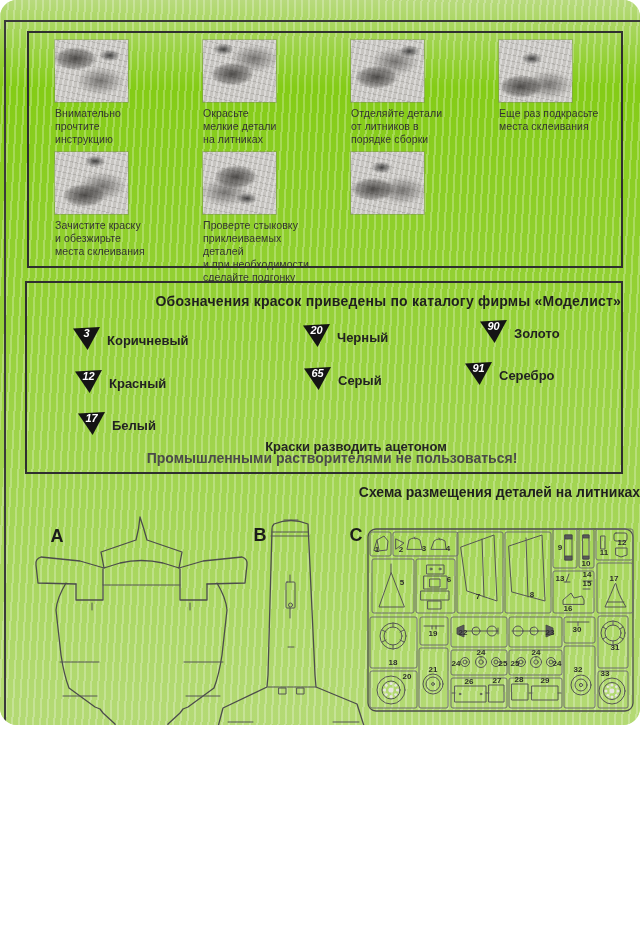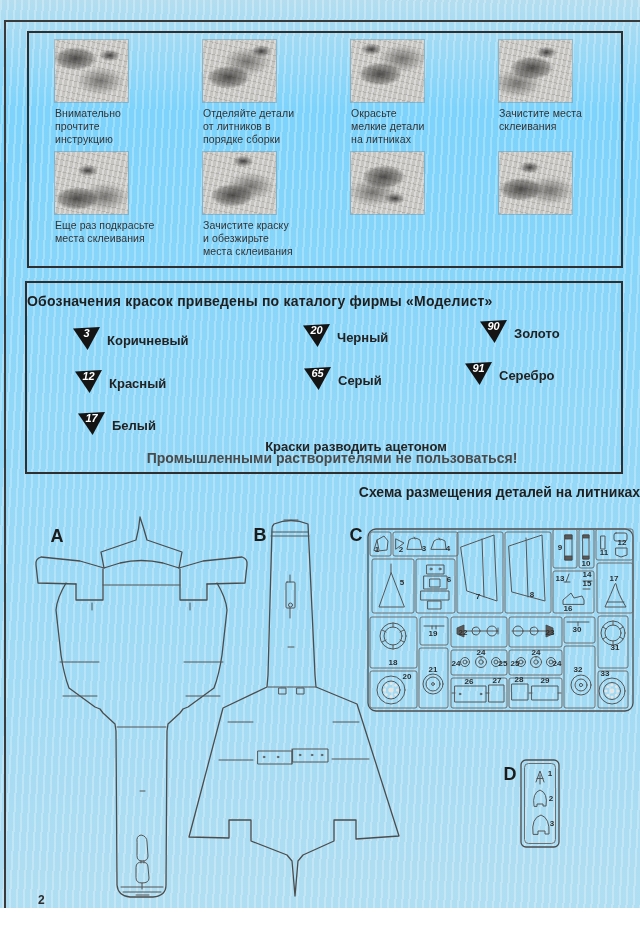--- a/index.html
+++ b/index.html
@@ -1,20 +1,21 @@
 <!DOCTYPE html>
 <html><head>
 <meta charset="utf-8">
 <style>
   html,body{margin:0;padding:0;}
   #stage{
-    position:relative;width:640px;height:908px;overflow:hidden;
-    background:#7dd3fc;
+    position:relative;width:640px;height:725px;overflow:hidden;
+    background:#84cc16;
     font-family:"Liberation Sans","DejaVu Sans",sans-serif;
     color:#2b2b2b;
+    border-radius:17px;
   }
   
   #stage::before{
     content:"";position:absolute;inset:0;pointer-events:none;
     background:
       repeating-linear-gradient(93deg, rgba(255,255,255,.25) 0 2px, rgba(0,0,0,0) 2px 7px),
       linear-gradient(180deg, rgba(235,232,227,.5), rgba(244,242,239,0) 12%, rgba(237,234,229,.45) 98%);
   }
   .page-border{
     position:absolute;left:4px;top:20px;width:648px;height:892px;
@@ -42,21 +43,21 @@
   .caption{
     font-size:10.5px;line-height:13px;white-space:pre-line;color:#333;
     letter-spacing:.1px;
   }
   
   .paints-box{
     position:absolute;left:25px;top:281px;width:598px;height:193px;
     border:2px solid #2f2f2f;box-sizing:border-box;
   }
   .paints-title{
-    position:absolute;left:0;top:10px;width:100%;text-align:left;
+    position:absolute;left:0;top:10px;width:100%;text-align:right;
     font-size:14px;font-weight:bold;color:#1f1f1f;letter-spacing:.2px;
   }
   .paint-item{position:absolute;display:flex;align-items:flex-start;}
   .tri{
     width:27px;height:23px;background:#141414;flex:0 0 auto;
     clip-path:polygon(0 6%,100% 0,54% 100%);
     display:flex;justify-content:center;
   }
   .tri span{
     color:#fff;font-weight:bold;font-style:italic;font-size:11px;line-height:13px;
@@ -94,49 +95,48 @@
   <div class="page-border"></div>
 
   <div class="steps-box">
     <div class="step">
       <div class="photo" style="--p1:28% 30%;--p2:62% 66%;--p3:75% 25%"></div>
       <div class="caption">Внимательно
 прочтите
 инструкцию</div>
     </div>
     <div class="step">
+      <div class="photo" style="--p1:40% 55%;--p2:70% 30%;--p3:28% 15%"></div>
+      <div class="caption">Окрасьте
+мелкие детали
+на литниках</div>
+    </div>
+    <div class="step">
       <div class="photo" style="--p1:35% 60%;--p2:60% 35%;--p3:80% 18%"></div>
       <div class="caption">Отделяйте детали
 от литников в
 порядке сборки</div>
     </div>
     <div class="step">
-      <div class="photo" style="--p1:40% 55%;--p2:70% 30%;--p3:28% 15%"></div>
-      <div class="caption">Окрасьте
-мелкие детали
-на литниках</div>
-    </div>
-    <div class="step">
-      <div class="photo" style="--p1:45% 45%;--p2:25% 70%;--p3:65% 20%"></div>
-      <div class="caption">Зачистите места
-склеивания</div>
-    </div>
-    <div class="step">
       <div class="photo" style="--p1:30% 75%;--p2:68% 72%;--p3:45% 30%"></div>
       <div class="caption">Еще раз подкрасьте
 места склеивания</div>
     </div>
     <div class="step">
       <div class="photo" style="--p1:40% 70%;--p2:65% 55%;--p3:55% 15%"></div>
       <div class="caption">Зачистите краску
 и обезжирьте
 места склеивания</div>
     </div>
     <div class="step">
       <div class="photo" style="--p1:45% 40%;--p2:30% 65%;--p3:60% 75%"></div>
+      <div class="caption">Проверте стыковку
+приклеиваемых деталей
+и при необходимости
+сделайте подгонку</div>
     </div>
     <div class="step">
       <div class="photo" style="--p1:30% 60%;--p2:70% 62%;--p3:42% 25%"></div>
     </div>
   </div>
 
   <div class="paints-box">
     <div class="paints-title">Обозначения красок приведены по каталогу фирмы «Моделист»</div>
 
     <div class="paint-item" style="left:46px;top:44px">

